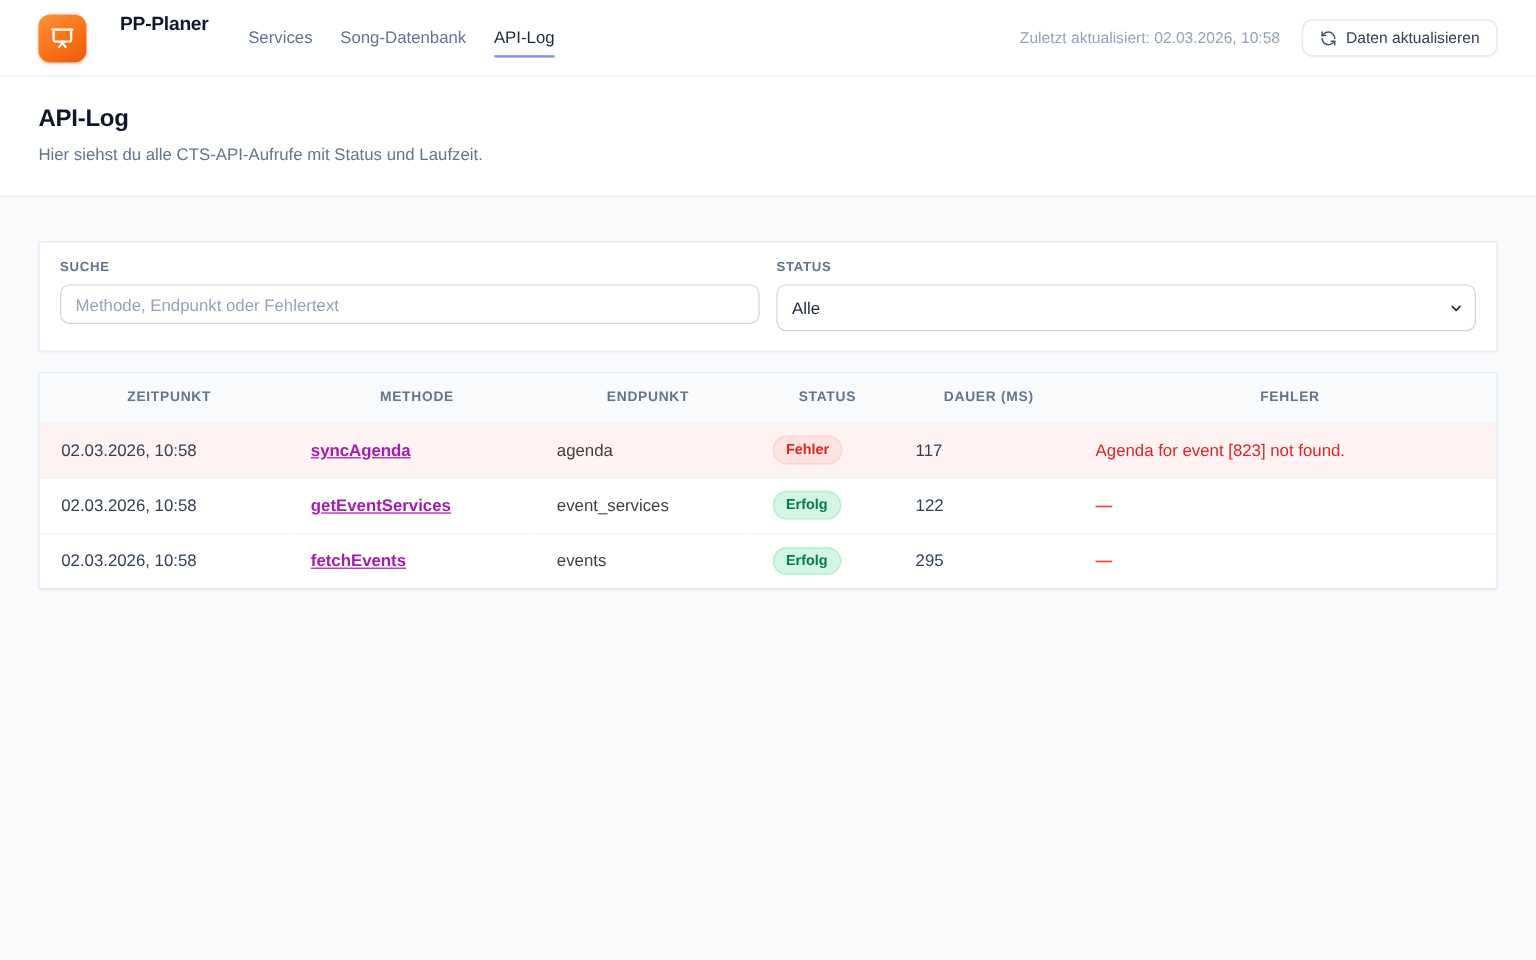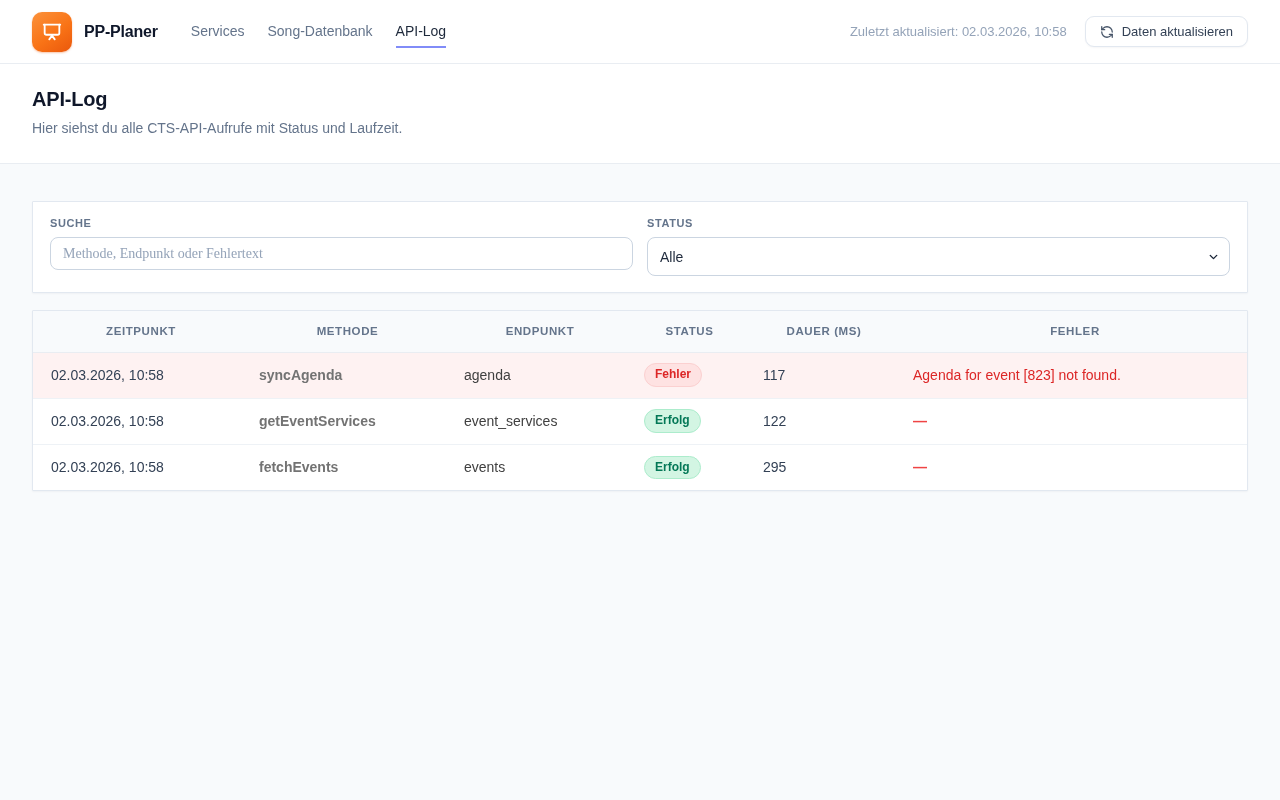--- a/index.html
+++ b/index.html
@@ -15,21 +15,21 @@
   .navbar {
     height: 64px;
     background: #ffffff;
     border-bottom: 1px solid #e9edf2;
     display: flex;
     align-items: center;
     justify-content: space-between;
     padding: 0 32px;
   }
   .nav-left { display: flex; align-items: center; }
-  .brand-link { display: flex; align-items: center; gap: 12px; cursor: pointer; }
+  .brand-link { display: flex; gap: 28px; cursor: pointer; }
   .logo {
     width: 40px; height: 40px;
     border-radius: 10px;
     background: linear-gradient(145deg, #fb923c 0%, #f97316 55%, #ea580c 100%);
     display: flex; align-items: center; justify-content: center;
     box-shadow: 0 1px 2px rgba(234,88,12,.35);
   }
   .brand-name { font-size: 16px; font-weight: 700; color: #0f172a; letter-spacing: -0.2px; }
   .nav-links { display: flex; align-items: center; gap: 23px; margin-left: 33px; }
   .nav-item {
@@ -105,21 +105,21 @@
     color: #64748b;
     text-transform: uppercase;
     margin-bottom: 8px;
   }
   .text-input {
     width: 100%;
     height: 33px;
     border: 1px solid #cbd5e1;
     border-radius: 8px;
     padding: 0 12px;
-    font-family: Liberation Serif, serif;
+    font-family: Liberation Sans, sans-serif;
     font-size: 14px;
     color: #1e293b;
     outline: none;
     background: #ffffff;
   }
   .text-input::placeholder { color: #94a3b8; }
   .select-wrap { position: relative; }
   .select {
     width: 100%;
     height: 39px;
@@ -162,21 +162,21 @@
     height: 46px;
     padding: 0 10px 0 18px;
     font-size: 14px;
     color: #334155;
     border-top: 1px solid #eef2f6;
     white-space: nowrap;
     overflow: hidden;
   }
   tbody tr:first-child td { border-top: none; }
   tr.row-error td { background: #fef2f2; }
-  td.cell-method { font-weight: 600; color: #737373; }
+  td.cell-method { font-weight: 600; color: #a21caf; text-decoration: underline; }
   td.cell-endpoint { color: #404040; }
   .badge {
     display: inline-block;
     padding: 3px 10px 4px;
     border-radius: 999px;
     font-size: 12px;
     font-weight: 700;
     line-height: 1.2;
   }
   .badge.error { background: #fee2e2; border: 1px solid #fbd0d0; color: #dc2626; }

